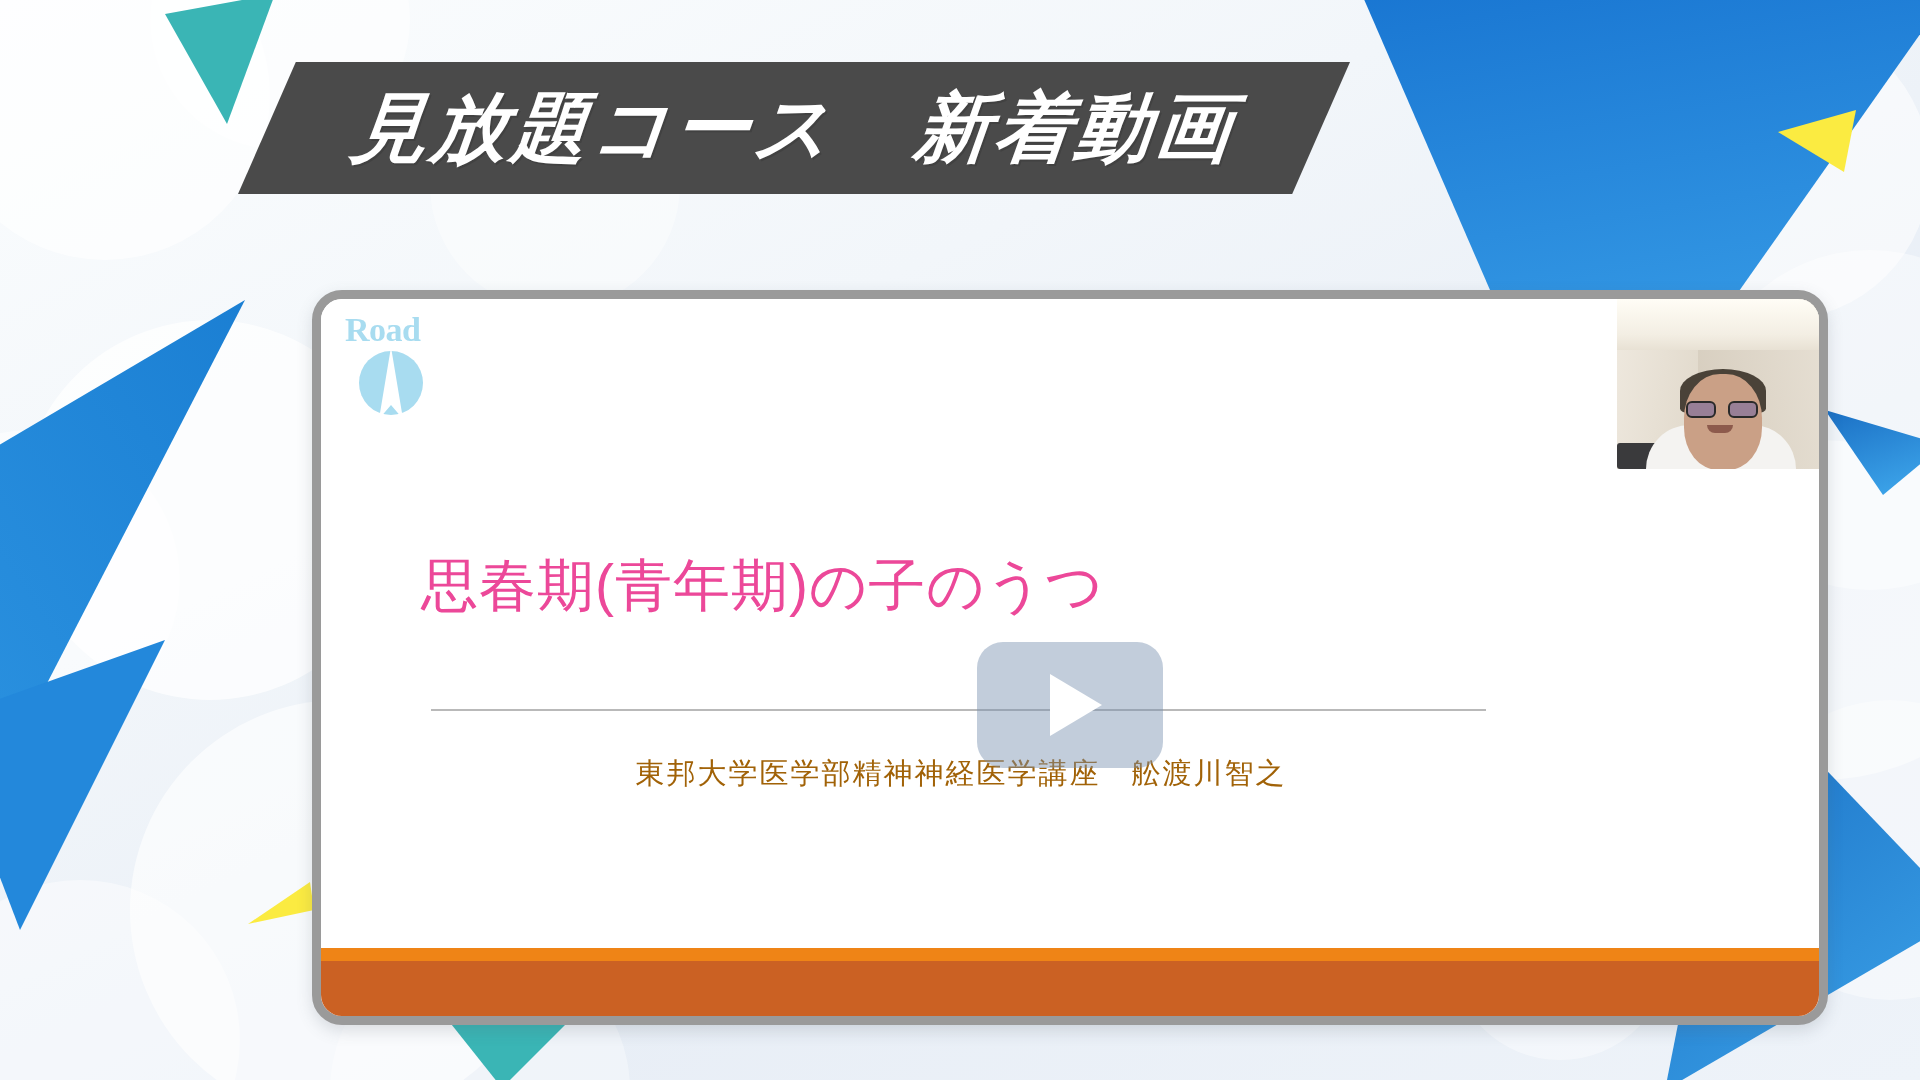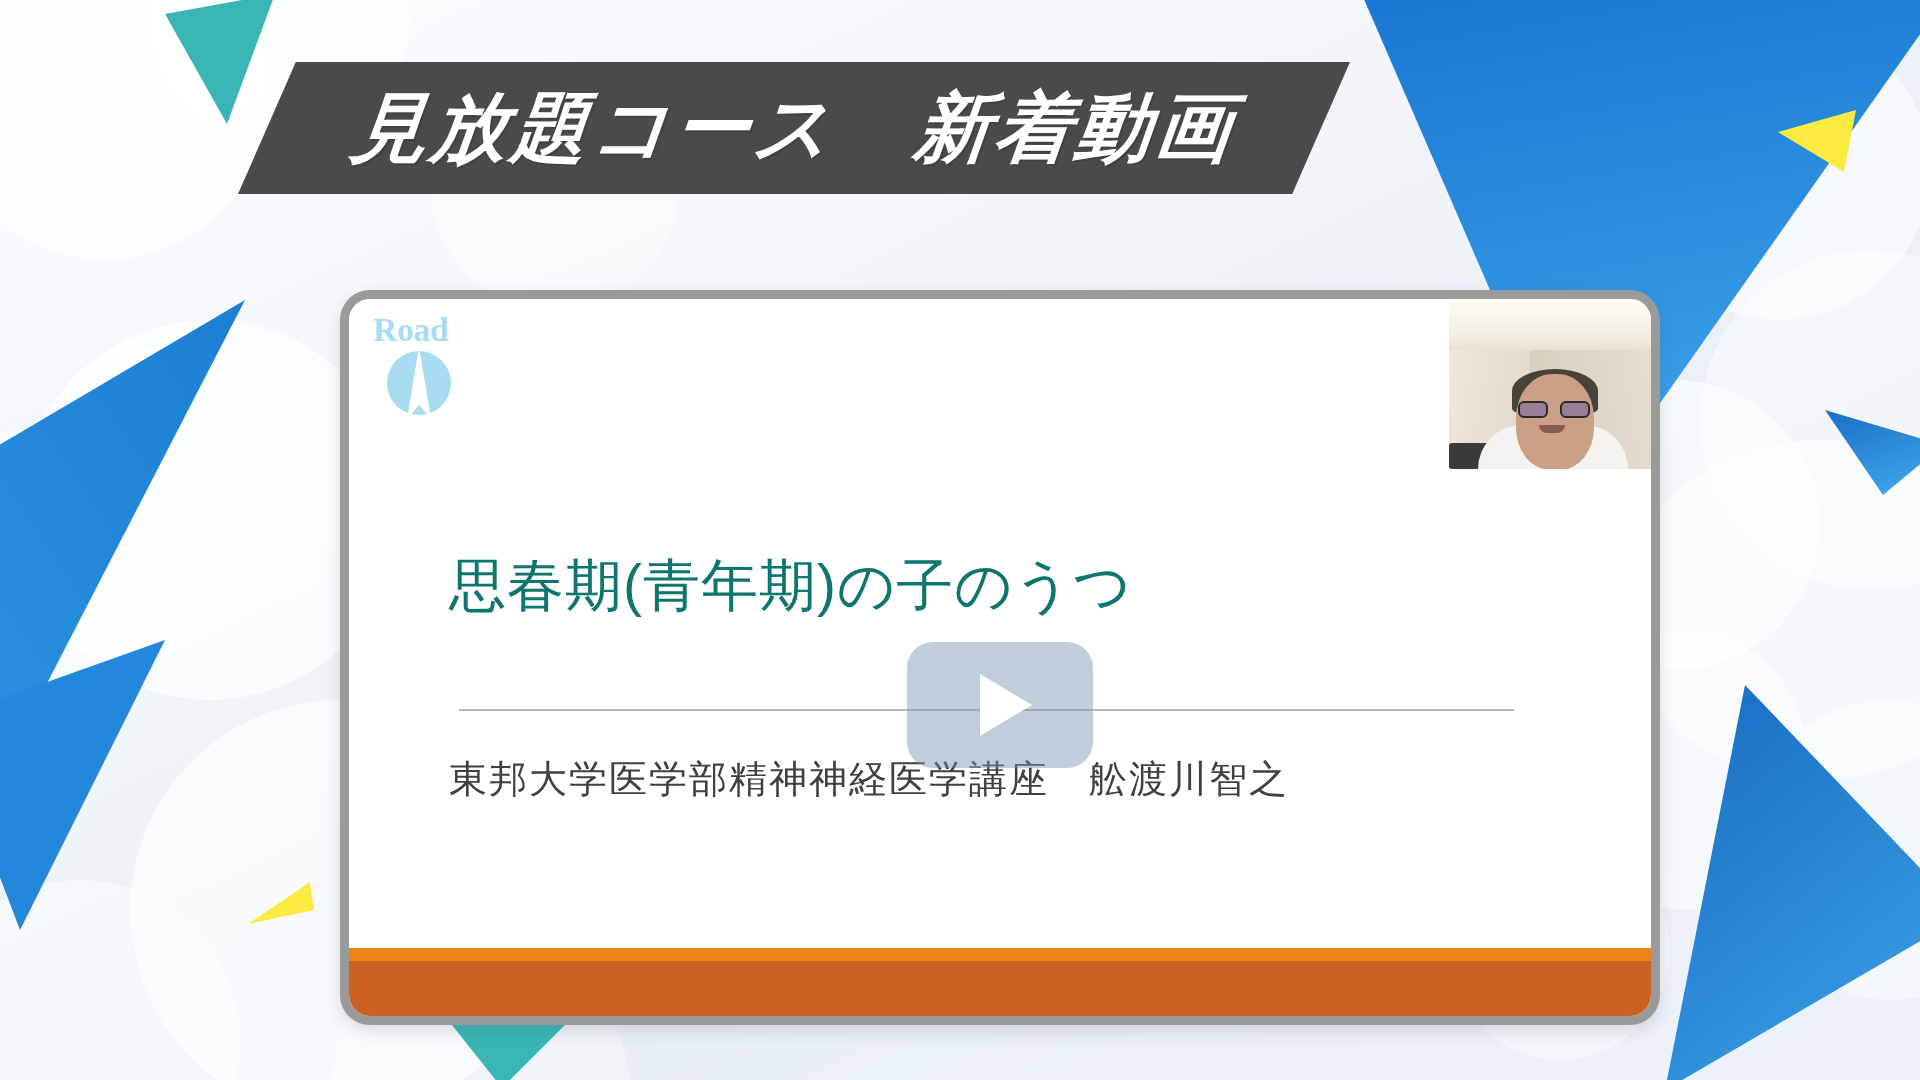--- a/index.html
+++ b/index.html
@@ -54,23 +54,23 @@
     letter-spacing: 4px;
     line-height: 1;
     white-space: pre;
     transform: skewX(-6deg);
     text-shadow: 2px 2px 0 rgba(0,0,0,.12);
   }
 
   
   #video-card {
     position: absolute;
-    left: 340px;
+    left: 312px;
     top: 290px;
-    width: 1320px;
+    width: 1516px;
     height: 735px;
     border: 9px solid #9a9a9a;
     border-radius: 30px;
     background: #ffffff;
     box-sizing: border-box;
     overflow: hidden;
     z-index: 5;
     box-shadow: 0 6px 16px rgba(80,90,100,.18);
   }
 
@@ -105,43 +105,43 @@
     width: 72px;
     height: 72px;
   }
 
   
   #slide-title {
     position: absolute;
     left: 100px;
     top: 250px;
     width: 1120px;
-    color: #0f766e;
+    color: #ec4899;
     font-size: 57px;
     line-height: 1.28;
     letter-spacing: 1px;
     font-weight: 400;
     white-space: pre-line;
   }
   #title-rule {
     position: absolute;
     left: 110px;
     top: 410px;
     width: 1055px;
     height: 2px;
     background: #b9b9b9;
   }
   #slide-author {
     position: absolute;
     left: 100px;
     top: 455px;
     width: 1110px;
-    text-align: left;
-    color: #404040;
-    font-size: 38px;
+    text-align: center;
+    color: #a16207;
+    font-size: 29px;
     letter-spacing: 2px;
     white-space: pre;
     padding-right: 30px;
     box-sizing: border-box;
   }
 
   
   #webcam {
     position: absolute;
     right: 0px;

